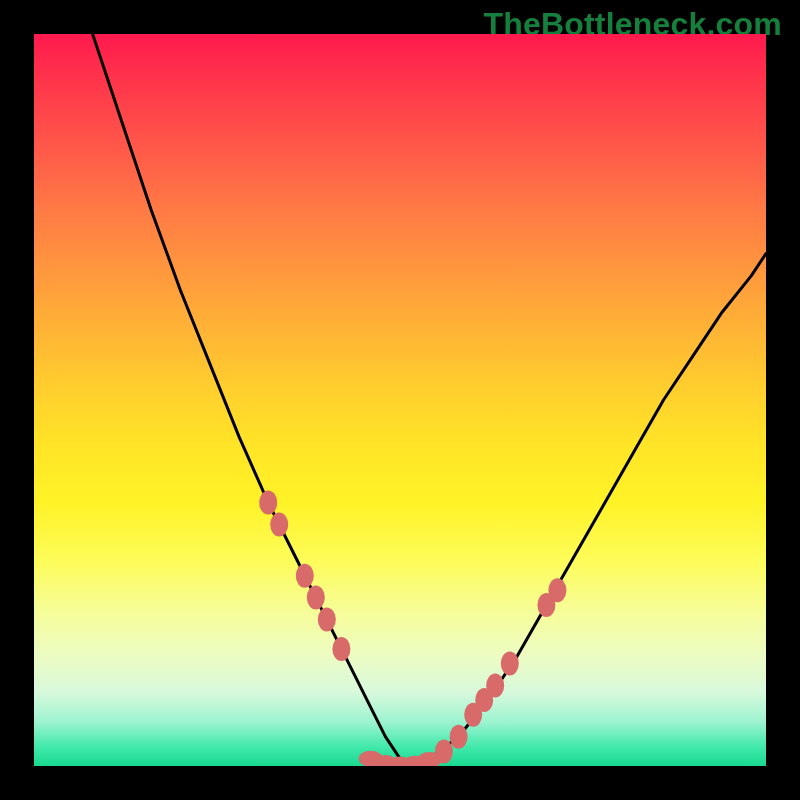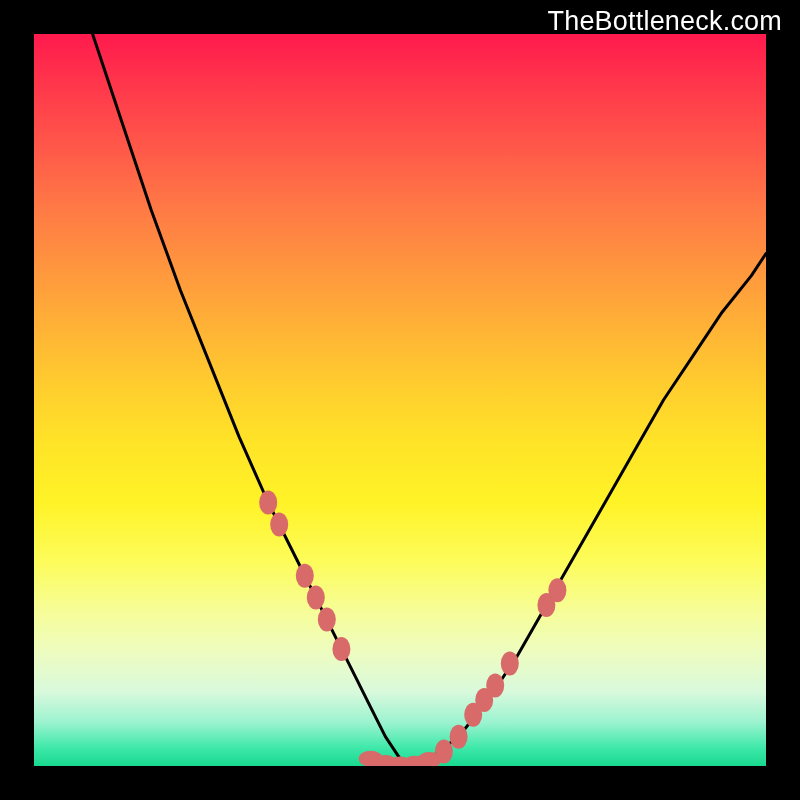--- a/index.html
+++ b/index.html
@@ -39,23 +39,23 @@
       #d7f9dc 90%,
       #9cf3d0 94%,
       #3fe8aa 97.5%,
       #18d98f 100%
     );
   }
   .watermark {
     position: absolute;
     top: 6px;
     right: 18px;
-    color: #ffffff;
-    font-size: 27px;
-    font-weight: 400;
+    color: #15803d;
+    font-size: 32px;
+    font-weight: 700;
     letter-spacing: 0.2px;
     user-select: none;
   }
   svg.curve {
     position: absolute;
     left: 0;
     top: 0;
     width: 732px;
     height: 732px;
   }

